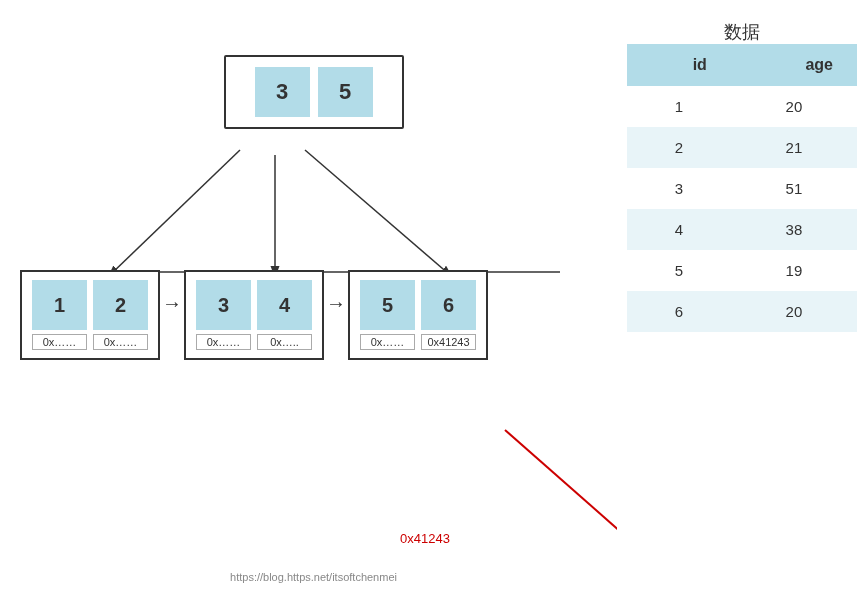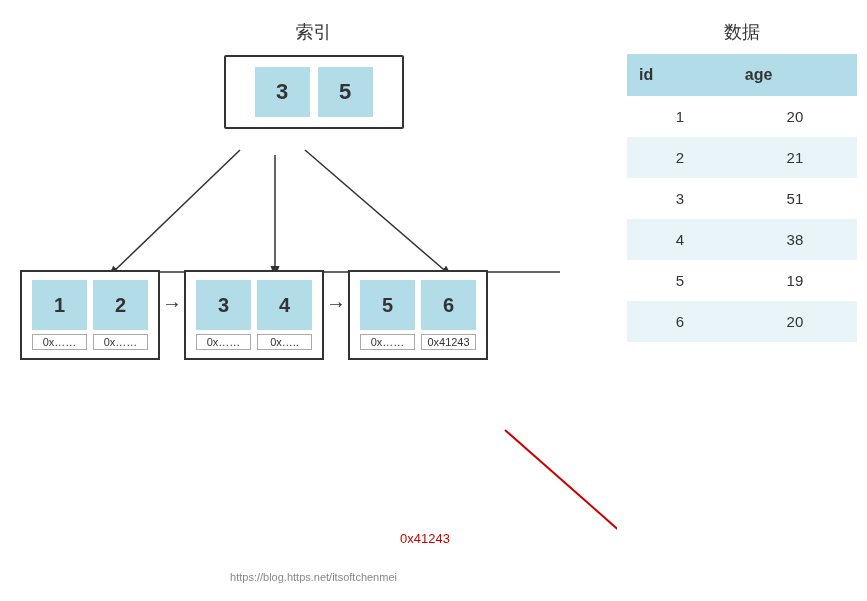--- a/index.html
+++ b/index.html
@@ -138,35 +138,35 @@
     .data-section {
       width: 240px;
       padding-top: 10px;
       padding-left: 10px;
     }
 
     .data-title {
       text-align: center;
       font-size: 18px;
       color: #333;
-      margin-bottom: 10px;
+      margin-bottom: 0;
     }
 
     .data-table {
       border-collapse: collapse;
       width: 100%;
     }
 
     .data-table th {
       background: #b2dce8;
-      padding: 12px 12px;
+      padding: 12px 24px;
       font-size: 16px;
       font-weight: bold;
       color: #333;
-      text-align: left;
+      text-align: right;
       border: none;
     }
 
     .data-table td {
       padding: 12px 20px;
       text-align: center;
       font-size: 15px;
       color: #333;
       border: none;
     }
@@ -196,21 +196,20 @@
       bottom: 45px;
       left: 390px;
     }
   </style>
 </head>
 <body>
 
 <div class="main-container">
 
   <div class="index-section">
-    <div class="section-title">索引</div>
 
     <div class="root-node">
       <div class="node-cell">3</div>
       <div class="node-cell">5</div>
     </div>
 
     <svg class="svg-overlay">
 
       <line x1="230" y1="140" x2="100" y2="265" stroke="#333" stroke-width="1.5" marker-end="url(#arrow)"></line>
 

